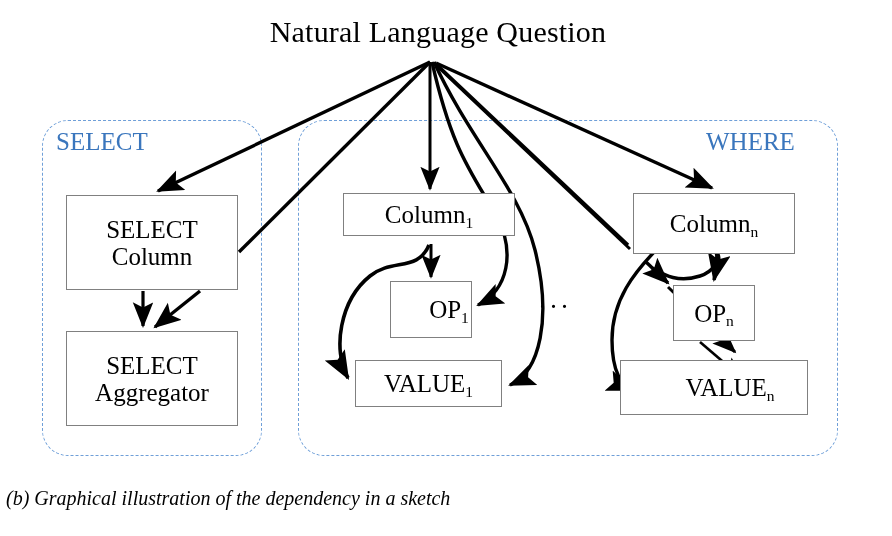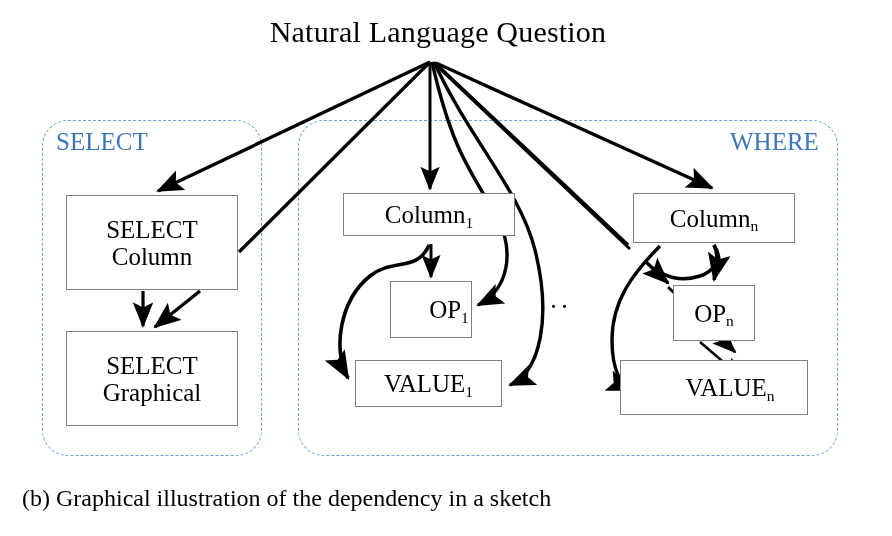--- a/index.html
+++ b/index.html
@@ -49,21 +49,21 @@
   #panel-where  { left: 298px; top: 120px; width: 540px; height: 336px; }
 
   .group-label {
     position: absolute;
     color: #3a76bd;
     font-size: 25px;
     line-height: 28px;
     white-space: nowrap;
   }
   #label-select { left: 56px;  top: 128px; }
-  #label-where  { left: 706px; top: 128px; margin-left: 24px; }
+  #label-where  { left: 706px; top: 128px; }
 
   
   .node {
     position: absolute;
     box-sizing: border-box;
     border: 1.6px solid #808080;
     background: #ffffff;
     display: flex;
     flex-direction: column;
     align-items: center;
@@ -81,21 +81,21 @@
     position: relative;
     top: 0.32em;
     line-height: 0;
   }
 
   #node-select-column     { left: 66px;  top: 195px; width: 172px; height: 95px; }
   #node-select-aggregator { left: 66px;  top: 331px; width: 172px; height: 95px; }
   #node-column-1          { left: 343px; top: 193px; width: 172px; height: 43px; }
   #node-op-1              { left: 390px; top: 281px; width: 82px;  height: 57px; padding-left: 36px; }
   #node-value-1           { left: 355px; top: 360px; width: 147px; height: 47px; }
-  #node-column-n          { left: 633px; top: 193px; width: 162px; height: 50px; }
+  #node-column-n          { left: 633px; top: 193px; width: 162px; height: 61px; }
   #node-op-n              { left: 673px; top: 285px; width: 82px;  height: 56px; }
   #node-value-n           { left: 620px; top: 360px; width: 188px; height: 55px; padding-left: 32px; }
 
   
   .ellipsis {
     position: absolute;
     left: 538px;
     top: 292px;
     font-size: 27px;
     line-height: 30px;
@@ -110,25 +110,26 @@
     top: 0;
     width: 892px;
     height: 536px;
     z-index: 2;
     pointer-events: none;
   }
 
   
   .caption {
     position: absolute;
-    left: 22px;
+    left: 6px;
     top: 482px;
-    font-size: 24px;
+    font-size: 20px;
     line-height: 32px;
     white-space: nowrap;
+    font-style: italic;
   }
 </style>
 </head>
 <body>
 
 <div id="figure">
 
   <div class="root-title">Natural Language Question</div>
 
   <svg id="arrows" viewBox="0 0 892 536">
@@ -184,21 +185,21 @@
   <div class="group-panel" id="panel-where"></div>
   <div class="group-label" id="label-where">WHERE</div>
 
   <div class="node" id="node-select-column">
     <span>SELECT</span>
     <span class="line2">Column</span>
   </div>
 
   <div class="node" id="node-select-aggregator">
     <span>SELECT</span>
-    <span class="line2">Graphical</span>
+    <span class="line2">Aggregator</span>
   </div>
 
   <div class="node" id="node-column-1">
     <span><span>Column</span><sub>1</sub></span>
   </div>
 
   <div class="node" id="node-op-1">
     <span><span>OP</span><sub>1</sub></span>
   </div>
 

